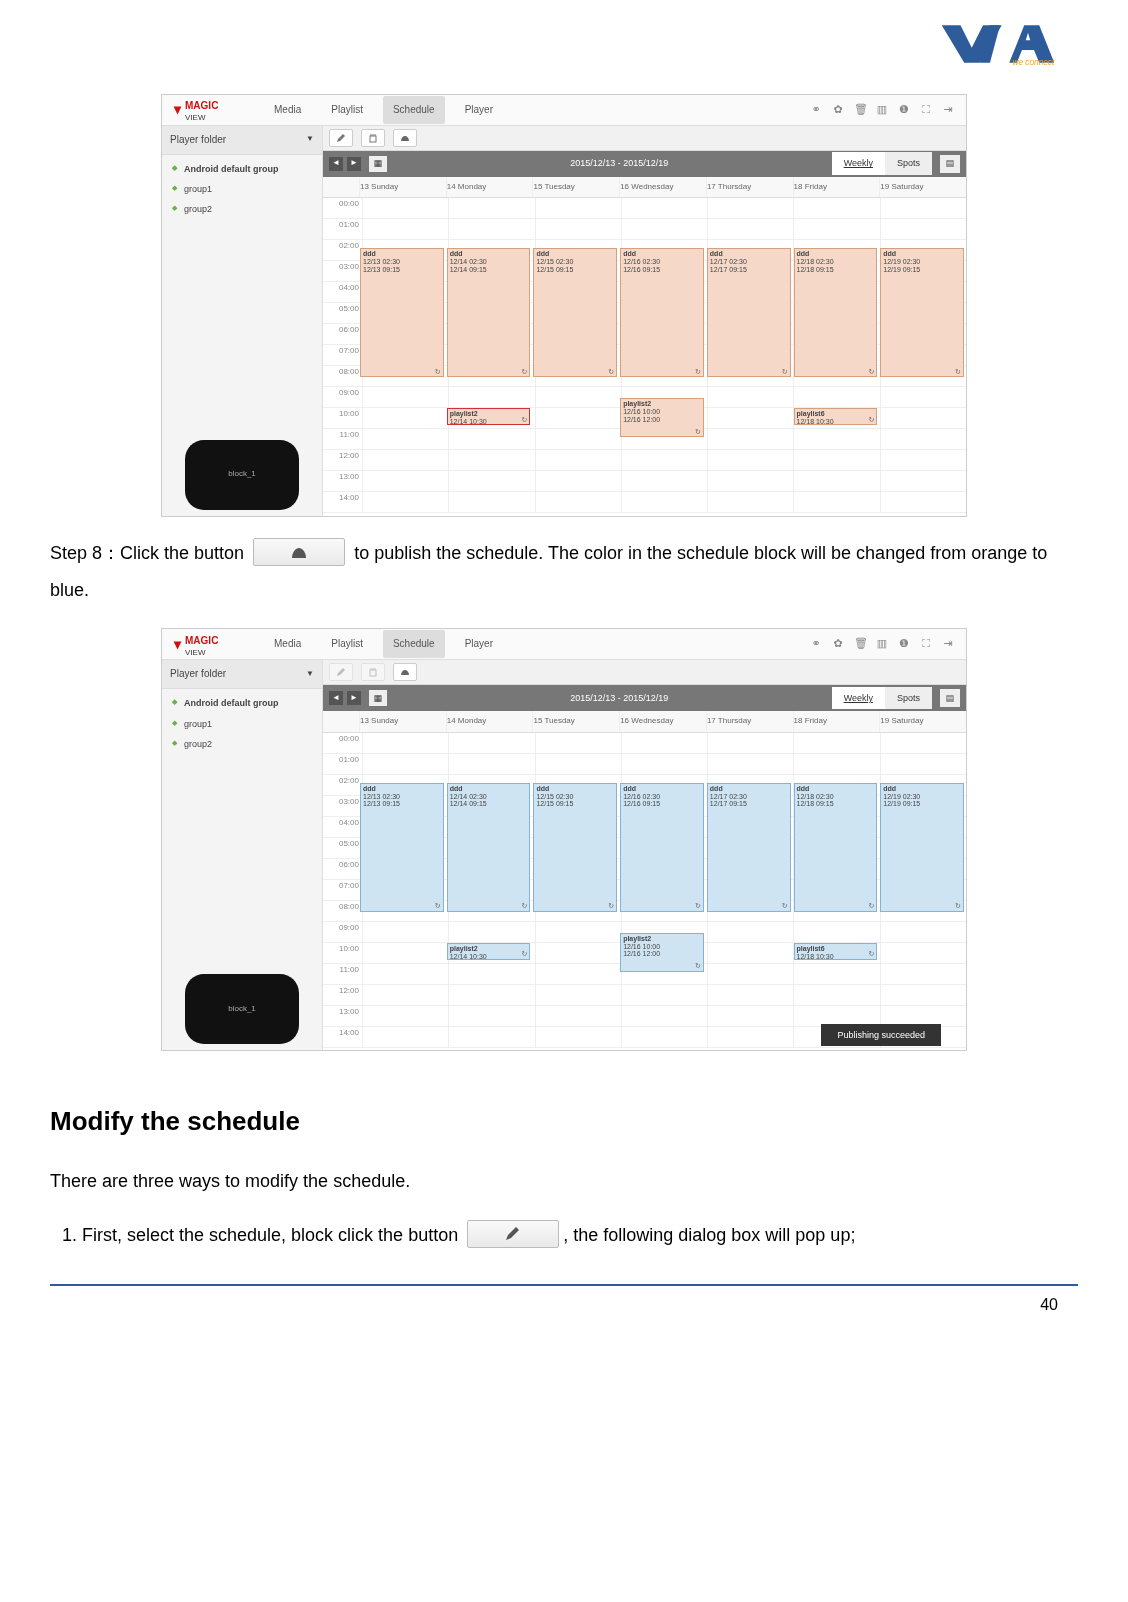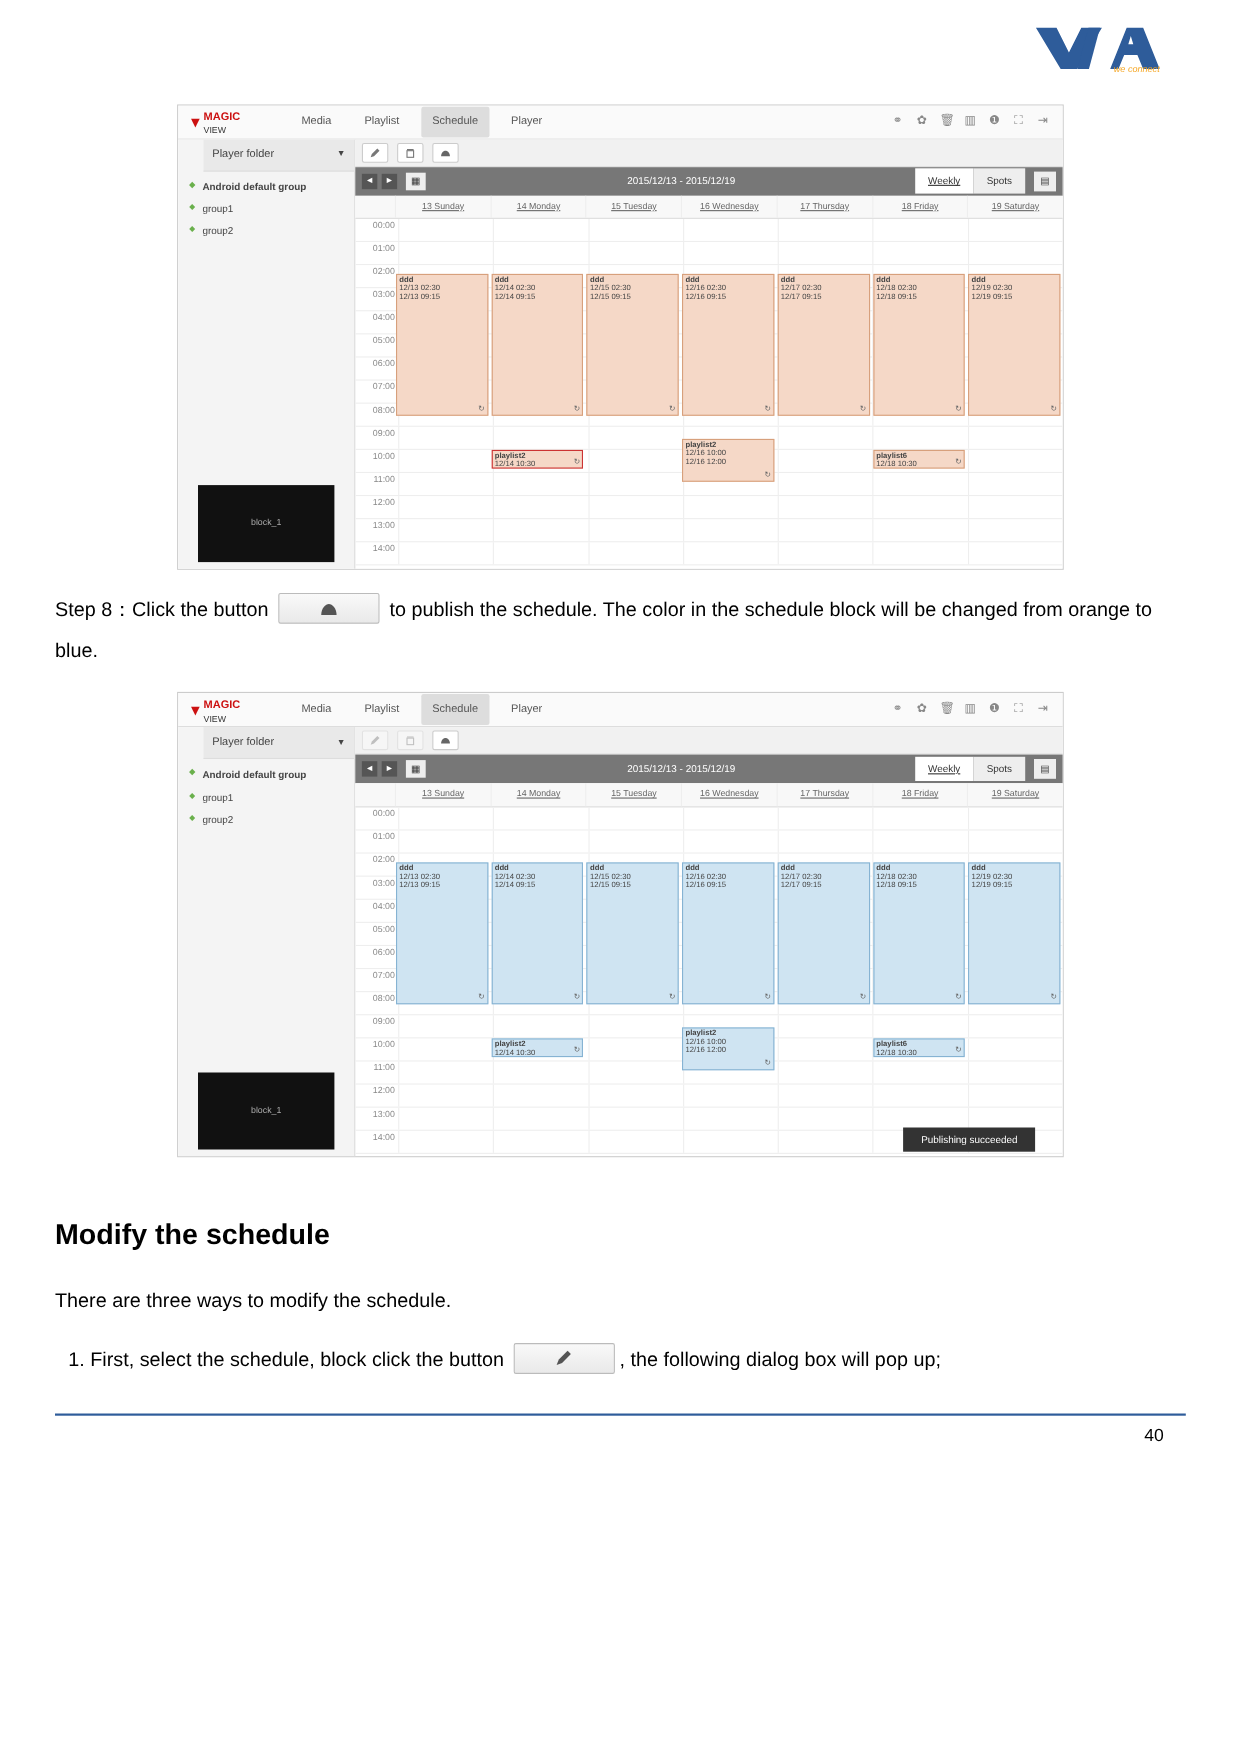--- a/index.html
+++ b/index.html
@@ -49,41 +49,41 @@
   .shot .brand { width: 90px; padding-left: 12px; font-weight: bold; font-size: 10px; color:#c11; display:flex; align-items:center; gap:4px;}
   .shot .brand small { color:#333; font-weight:normal; font-size:8px; display:block; line-height:0.9;}
   .shot .topnav { flex: 1; display:flex; justify-content:flex-start; gap:10px; }
   .shot .topnav span { padding:6px 10px; color:#555; font-size:10px; }
   .shot .topnav span.active { background:#ddd; border-radius:2px; }
   .shot .topicons { display:flex; gap:10px; padding-right:12px; color:#888; font-size:11px;}
   .shot .topicons span { width:12px; text-align:center; }
 
   .shot .main { display:flex; min-height: 390px; background:#fff;}
   .shot .side { width: 160px; background:#f4f4f4; border-right:1px solid #ddd; display:flex; flex-direction:column;}
-  .shot .side-head { padding:6px 8px; background:#e9e9e9; border-bottom:1px solid #ddd; display:flex; justify-content:space-between; align-items:center;margin-left:23px;}
+  .shot .side-head { padding:6px 8px; background:#e9e9e9; border-bottom:1px solid #ddd; display:flex; justify-content:space-between; align-items:center;}
   .shot .tree { padding:4px 0; font-size:9px; }
   .shot .tree div { padding:3px 0 3px 22px; position:relative; }
   .shot .tree div::before { content:"◆"; color:#6ab04c; font-size:7px; position:absolute; left:10px; top:3px;}
   .shot .tree .bold { font-weight:bold; }
   .shot .side-bottom { margin-top:auto; padding:6px; }
-  .shot .thumb { background:#111; color:#aaa; font-size:8px; width:124px; height:70px; margin:0 auto; display:flex; align-items:center; justify-content:center;}
+  .shot .thumb { background:#111; color:#aaa; font-size:8px; width:114px; height:70px; margin:0 auto; display:flex; align-items:center; justify-content:center;border-radius:19px;}
   .shot .content { flex:1; display:flex; flex-direction:column; }
   .shot .ctrlbar { height:24px; background:#f1f1f1; border-bottom:1px solid #ddd; display:flex; align-items:center; padding:0 6px; gap:8px;}
   .shot .ctrlbar .mini { width:22px; height:16px; background:#fff; border:1px solid #ccc; border-radius:2px; display:flex; align-items:center; justify-content:center;}
   .shot .datebar { height:26px; background:#777; color:#fff; display:flex; align-items:center; padding:0 6px; font-size:9px;}
   .shot .datebar .nav { display:flex; gap:4px; margin-right:8px;}
   .shot .datebar .nav span { width:14px; height:14px; background:#555; display:flex; align-items:center; justify-content:center; font-size:8px;}
   .shot .datebar .cal { width:18px; height:16px; background:#eee; color:#333; display:flex; align-items:center; justify-content:center; font-size:9px; margin-right:20px;}
   .shot .datebar .range { flex:1; text-align:center; }
   .shot .datebar .tabs { display:flex; gap:0; font-size:9px;}
   .shot .datebar .tabs span { background:#eee; color:#333; padding:4px 12px; }
   .shot .datebar .tabs span.active { background:#fff;text-decoration:underline; }
   .shot .datebar .btn-g { width:20px; height:18px; background:#eee; margin-left:8px; display:flex; align-items:center; justify-content:center; color:#444;}
   .shot .dayhead { display:flex; border-bottom:1px solid #ddd; background:#f8f8f8;}
-  .shot .dayhead .hcol { flex:1; text-align:center; padding:4px 0; font-size:8px; color:#666; border-left:1px solid #eee;text-decoration:underline;}
+  .shot .dayhead .hcol { flex:1; text-align:left; padding:4px 0; font-size:8px; color:#666; border-left:1px solid #eee;}
   .shot .dayhead .hcol:first-child { flex: 0 0 36px; border-left:none;}
   .shot .grid { flex:1; overflow:hidden; position:relative;}
   .shot .row { display:flex; height:20px; border-bottom:1px solid #eee;}
   .shot .row .tcell { flex:0 0 36px; font-size:8px; color:#888; text-align:right; padding-right:3px;}
   .shot .row .dcell { flex:1; border-left:1px solid #eee; position:relative;}
   .shot .block { position:absolute; left:1px; right:1px; border:1px solid #999; padding:1px 2px; font-size:7px; line-height:1.1; overflow:hidden; box-sizing:border-box;}
   .shot .block .bt { font-weight:bold; display:block; }
   .shot .block.orange { background:#f5d8c7; border-color:#d7a07c;}
   .shot .block.blue   { background:#cfe4f2; border-color:#86b3d3;}
   .shot .block.sel    { border-color:#c33; border-width:1px;}

